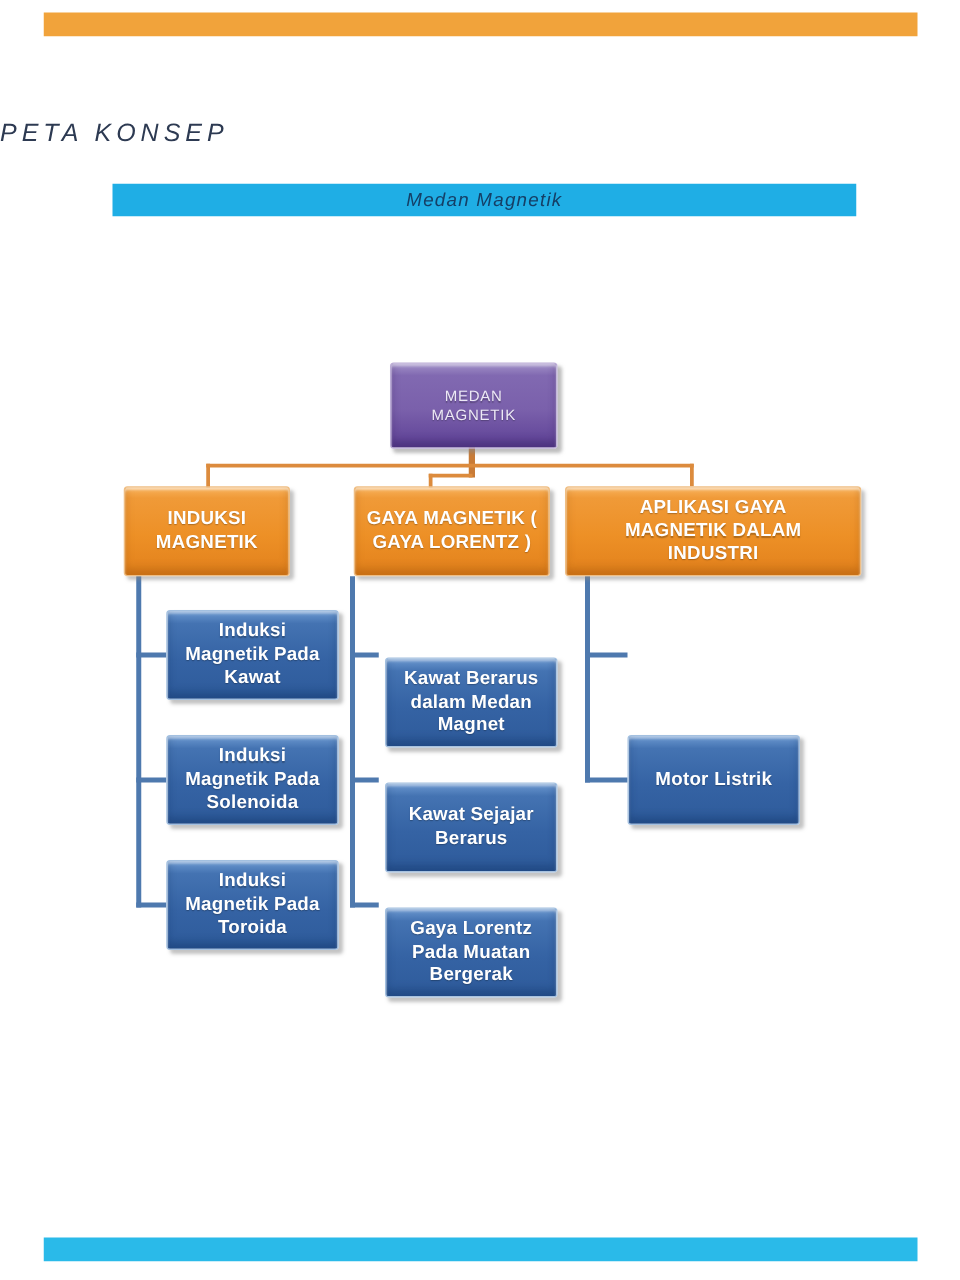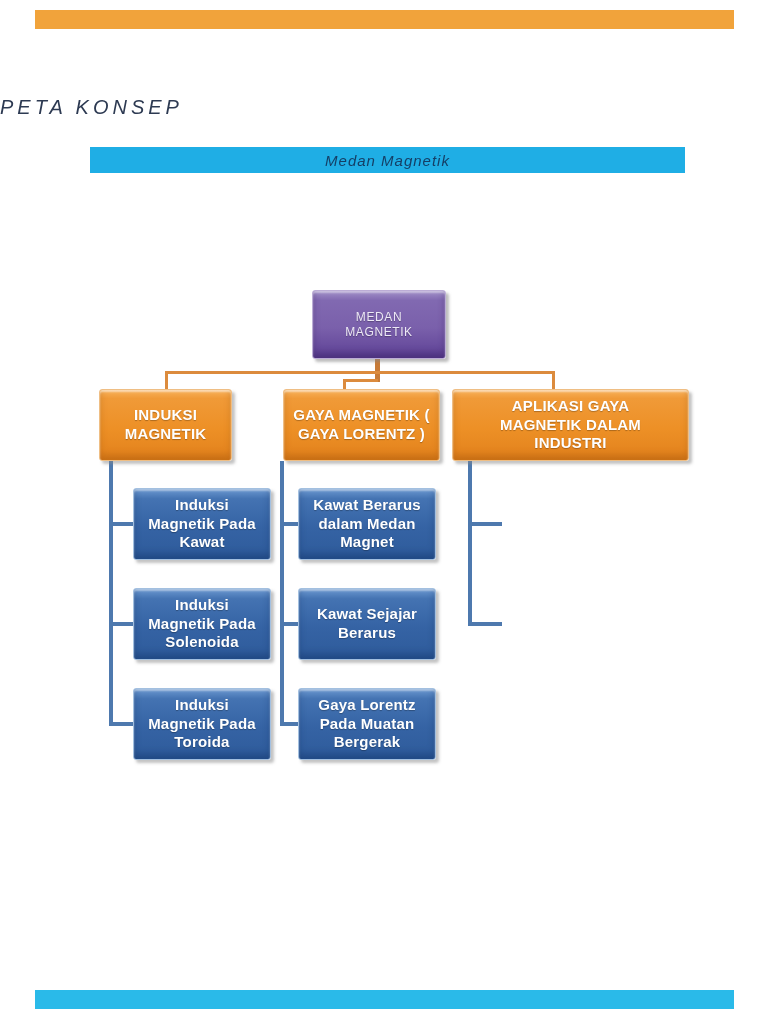--- a/index.html
+++ b/index.html
@@ -84,21 +84,21 @@
   .s0b { left:109px; top:622px; width:24px; height:4px; }
   .s0c { left:109px; top:722px; width:24px; height:4px; }
   .s1a { left:280px; top:522px; width:23px; height:4px; }
   .s1b { left:280px; top:622px; width:23px; height:4px; }
   .s1c { left:280px; top:722px; width:23px; height:4px; }
   .s2a { left:468px; top:522px; width:34px; height:4px; }
   .s2b { left:468px; top:622px; width:34px; height:4px; }
 
   
   .leaf { width:138px; height:72px; }
-  .c0 { left:133px; } .c1 { left:298px; } .c2 { left:502px; }
+  .c0 { left:133px; } .c1 { left:308px;margin-top:38px; } .c2 { left:502px; }
   .r0 { top:488px; } .r1 { top:588px; } .r2 { top:688px; }
 </style>
 </head>
 <body>
 
 <div class="page">
 
   <div class="edge-bar top-bar"></div>
 
   <div class="page-title">PETA KONSEP</div>
@@ -169,16 +169,19 @@
   <div class="node blue-node leaf c1 r2">
     <span class="node-label">Gaya Lorentz
 Pada Muatan
 Bergerak</span>
   </div>
   <div class="node blue-node leaf c1 r1">
     <span class="node-label">Kawat Sejajar
 Berarus</span>
   </div>
 
+  <div class="node blue-node leaf c2 r1">
+    <span class="node-label">Motor Listrik</span>
+  </div>
 
   <div class="edge-bar bottom-bar"></div>
 
 </div>
 
 </body></html>

